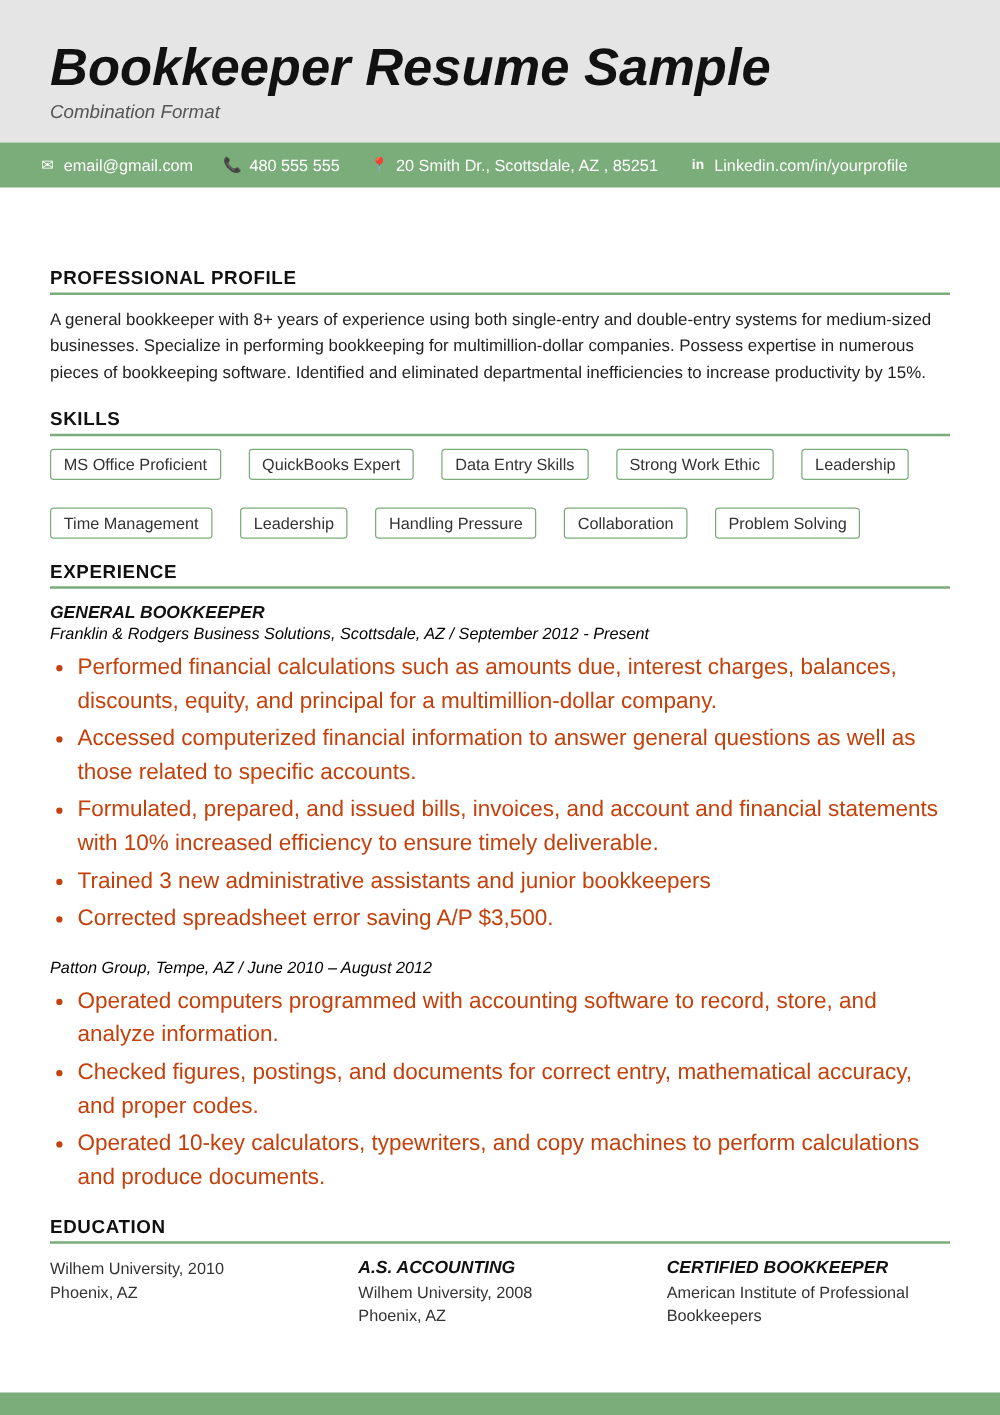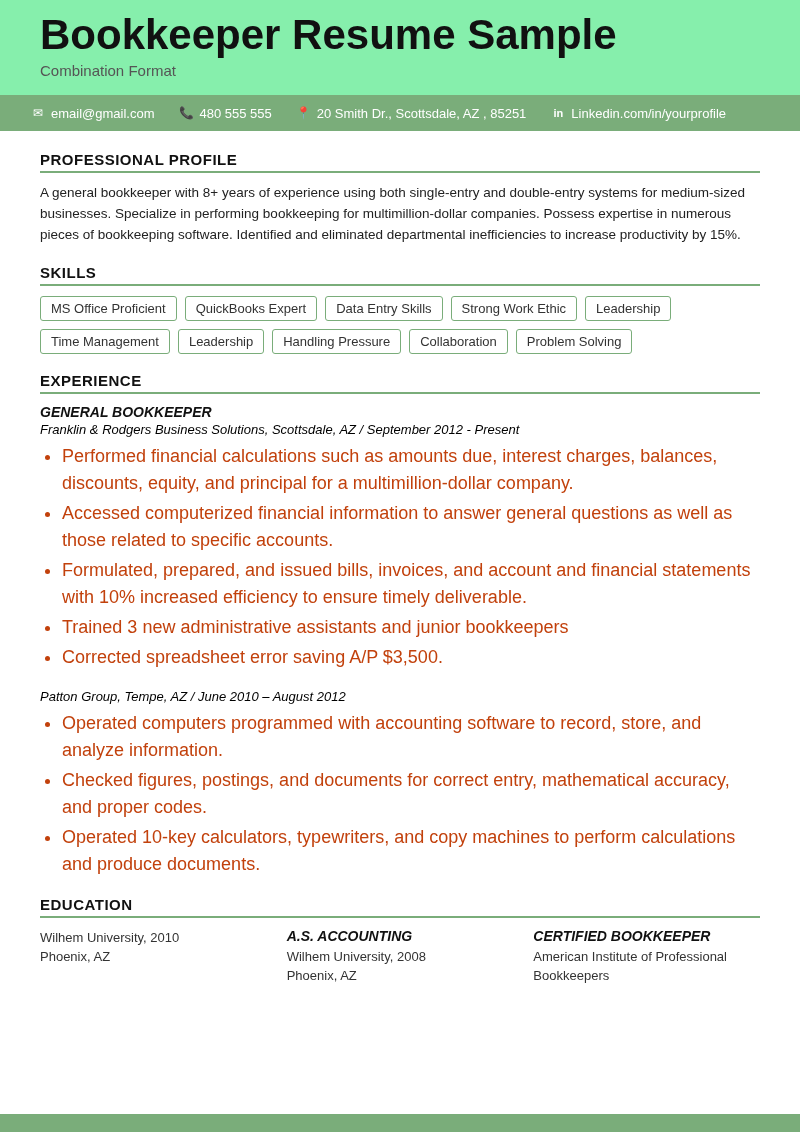--- a/index.html
+++ b/index.html
@@ -12,22 +12,23 @@
       font-size: 14px;
     }
     .page {
       width: 800px;
       min-height: 1132px;
       background: #fff;
       display: flex;
       flex-direction: column;
     }
     .header {
-      padding: 12px 40px 16px 40px;
-      background: #86efac;
+      padding: 31px 40px 16px 40px;
+      background: #e5e5e5;
+      font-style: italic;
     }
     .header-title {
       font-size: 42px;
       font-weight: 900;
       color: #111;
       line-height: 1.1;
     }
     .header-subtitle {
       font-size: 15px;
       color: #555;
@@ -54,33 +55,34 @@
       width: 16px;
       height: 16px;
       display: inline-flex;
       align-items: center;
       justify-content: center;
       font-size: 12px;
     }
     .main-content {
       padding: 20px 40px 19px 40px;
       flex: 1;
+      margin-top: 44px;
     }
     .section {
       margin-bottom: 18px;
     }
     .profile-text {
       font-size: 13.5px;
       line-height: 1.55;
       color: #222;
     }
     .skills-container {
       display: flex;
       flex-wrap: wrap;
-      gap: 8px;
+      gap: 22px;
       margin-top: 4px;
     }
     .skill-tag {
       border: 1px solid #7aad7a;
       color: #333;
       padding: 4px 10px;
       border-radius: 3px;
       font-size: 13px;
       background: #fff;
     }

